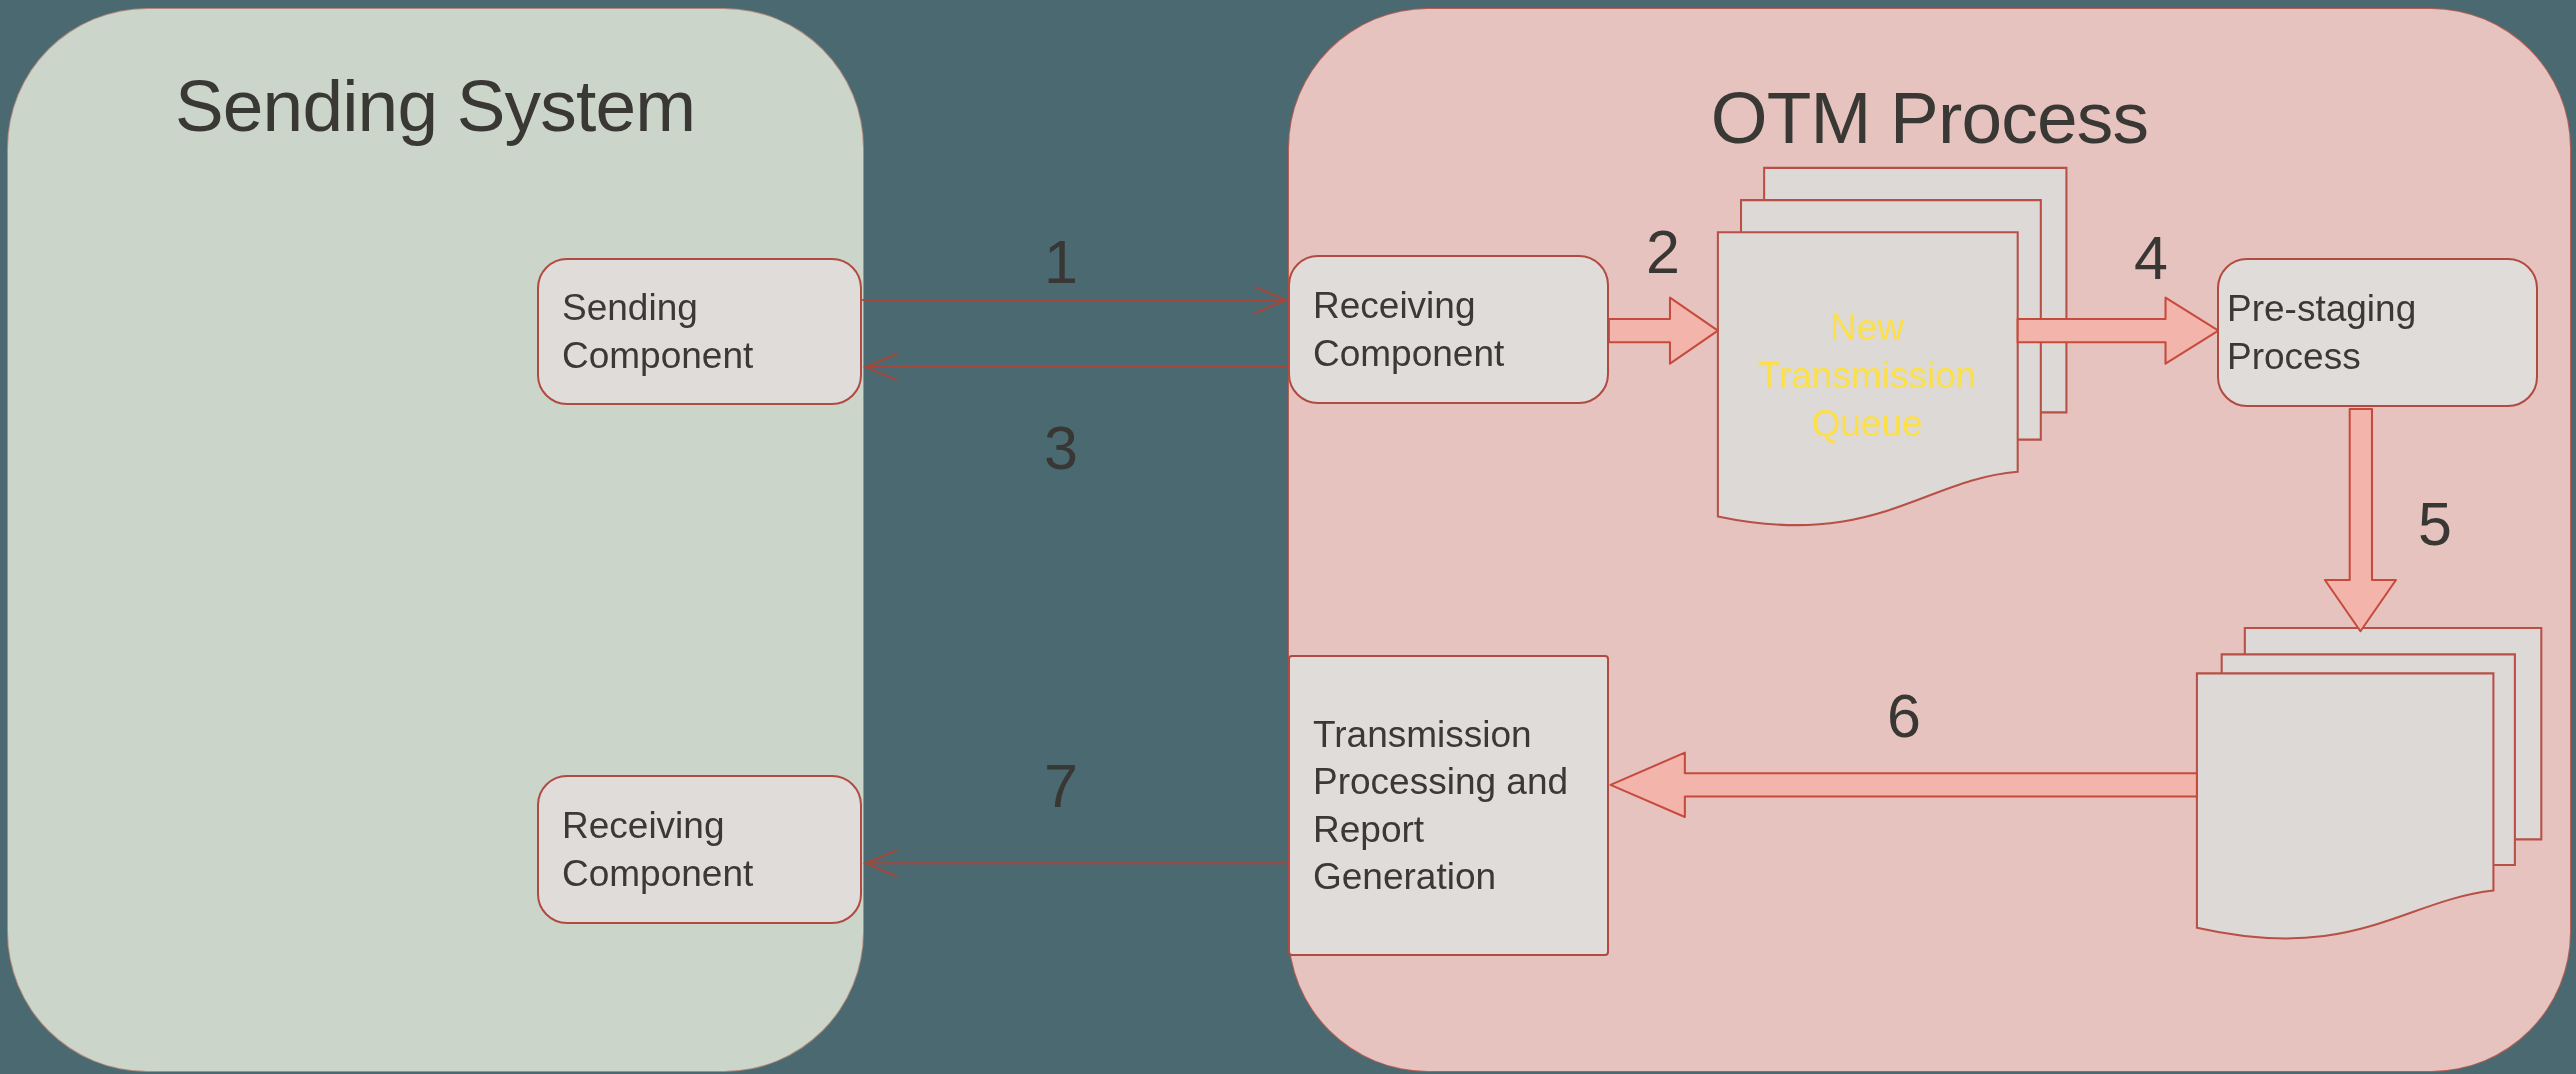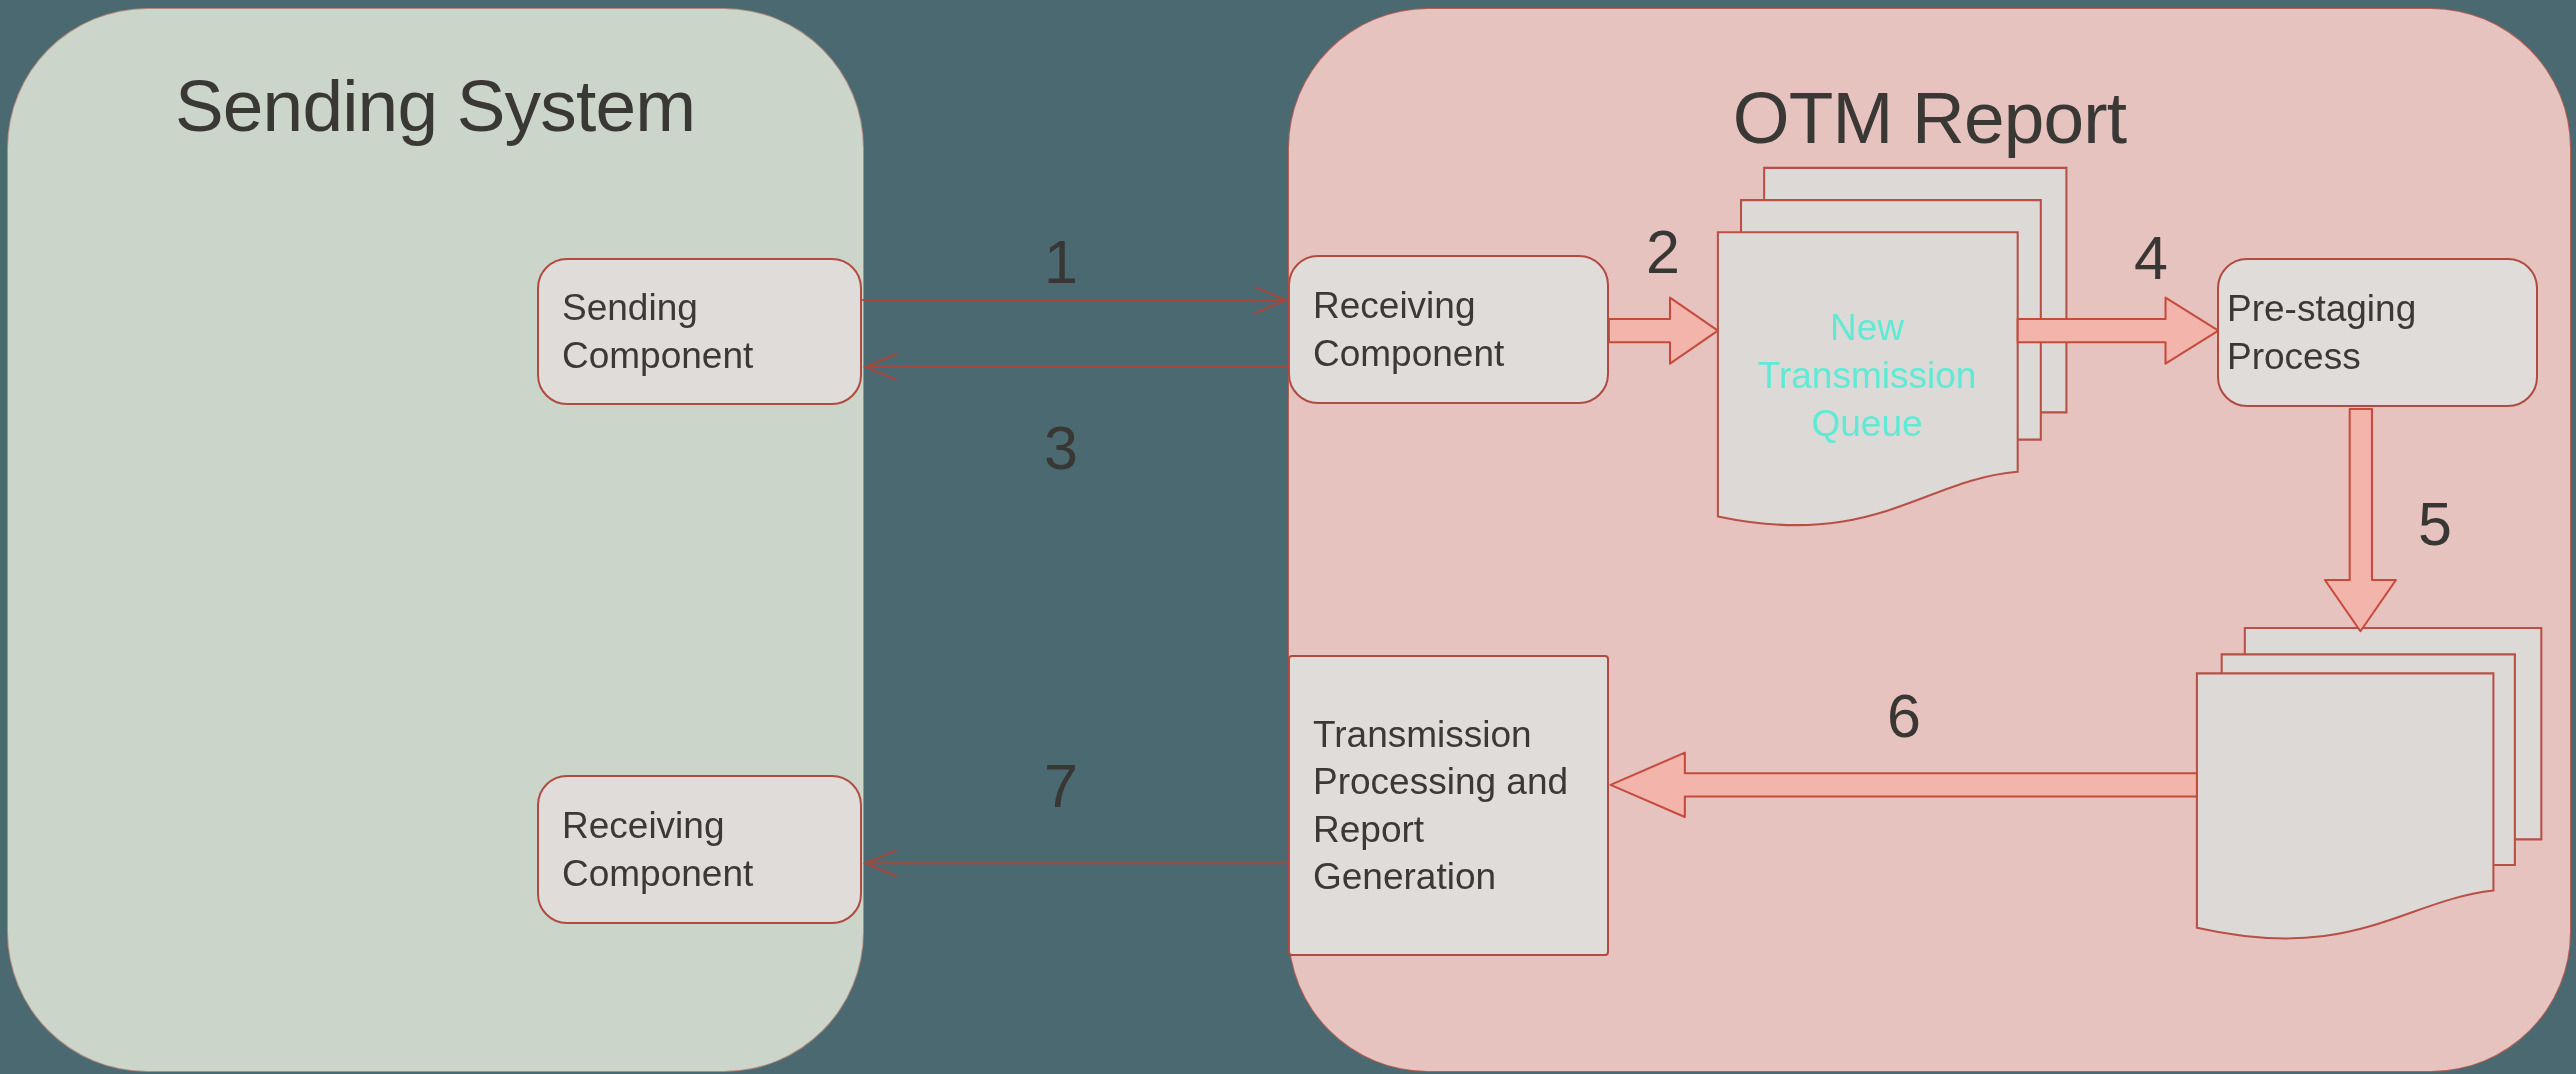--- a/index.html
+++ b/index.html
@@ -25,21 +25,21 @@
     display:flex;align-items:center;justify-content:center;text-align:left;
     font-size:37px;line-height:1.28;padding:8.3px 23px;
   }
   #node-sending-component{left:537px;top:258px;width:325px;height:147px;}
   #node-receiving-component-left{left:537px;top:775px;width:325px;height:149px;}
   #node-receiving-component-otm{left:1288px;top:255px;width:321px;height:149px;}
   #node-pre-staging{left:2217px;top:258px;width:321px;height:149px;padding-left:8px;}
   #node-transmission-processing{left:1288px;top:655px;width:321px;height:301px;border-radius:4px;}
   .doc-label{
     position:absolute;text-align:center;font-size:37px;line-height:1.3;
-    color:#5eead4;
+    color:#fde047;
   }
   #label-ntq{left:1743px;top:304px;width:248px;}
   #label-tq{left:2222px;top:760px;width:248px;}
   .step-num{
     position:absolute;transform:translate(-50%,-50%);
     font-size:61px;color:#383734;
   }
   #step-1{left:1061px;top:262px;}
   #step-2{left:1663px;top:252px;}
   #step-3{left:1061px;top:448px;}
@@ -53,21 +53,21 @@
 </style>
 </head>
 <body>
 
 <div class="scene">
 
   <div class="container container--green"></div>
   <div class="container container--pink"></div>
 
   <div class="container-title" id="title-sending">Sending System</div>
-  <div class="container-title" id="title-otm">OTM Report</div>
+  <div class="container-title" id="title-otm">OTM Process</div>
 
   <svg class="overlay" viewBox="0 0 3119 1301">
 
     <g>
       <path class="doc-shape" d="M2136,203 H2502 V499 H2136 Z"></path>
       <path class="doc-shape" d="M2108,242 H2471 V532 H2108 Z"></path>
       <path class="doc-shape" d="M2080,281 H2443 V571 C2330,580 2270,665 2080,625 Z"></path>
     </g>
 
     <g>

